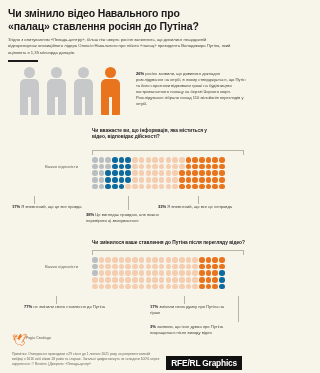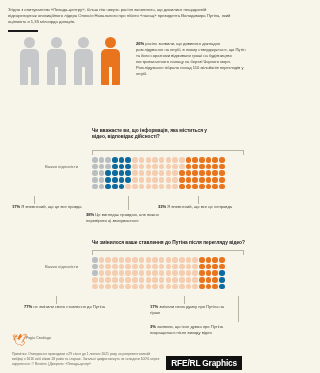--- a/index.html
+++ b/index.html
@@ -91,20 +91,21 @@
     position:absolute;right:0;top:24px;
     background:#111;color:#fff;font-weight:bold;
     font-size:8.4px;line-height:8.4px;padding:3px 5px;letter-spacing:-0.2px;
   }
 </style>
 </head>
 <body>
 
 <div class="page">
 
+  <h1 class="title">Чи змінило відео Навального про «палац» ставлення росіян до Путіна?</h1>
   <p class="standfirst">Згідно з опитуванням «Левада-центру», більш ніж чверть росіян заявляють, що дивилися нещодавній відеорепортаж опозиційного лідера Олексія Навального про нібито «палац» президента Володимира Путіна, який оцінюють в 1,35 мільярда доларів.</p>
   <div class="rule"></div>
 
   <div class="figures-wrap">
     <div class="figures">
       <div class="fig grey">
         <div class="head"></div>
           <div class="body"></div>
           <div class="legs"></div>
       </div>

